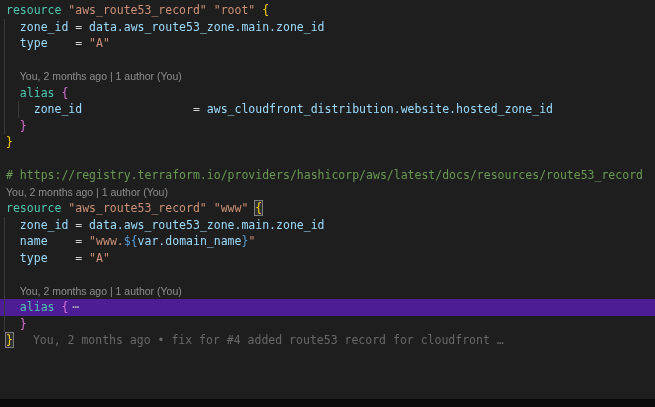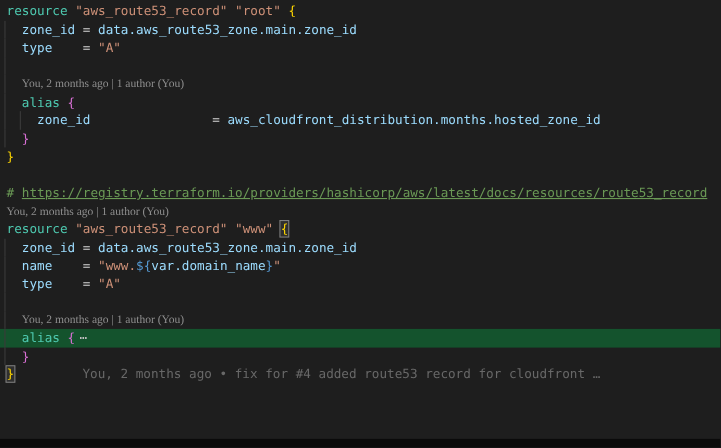--- a/index.html
+++ b/index.html
@@ -5,53 +5,53 @@
   html,body{margin:0;padding:0;background:#1e1e1e;}
   body{width:655px;height:407px;overflow:hidden;}
   .editor{
     position:relative;width:655px;height:407px;box-sizing:border-box;
     padding-top:2px;background:#1e1e1e;cursor:text;
     font-family:"DejaVu Sans Mono","Liberation Mono",monospace;
     font-size:11.5px;
   }
   .row{position:relative;height:16.5px;line-height:16.5px;white-space:pre;padding-left:6px;}
   .row.lens{font-family:"Liberation Sans",sans-serif;font-size:10.5px;color:#8f8f8f;}
-  .lens-text{cursor:pointer;display:inline-block;font-family:Liberation Serif, serif;}
-  .row.hl{background:#14532d;}
+  .lens-text{cursor:pointer;display:inline-block;}
+  .row.hl{background:#4c1d95;}
   .guide{position:absolute;top:0;bottom:0;width:1px;background:#3a3a3a;}
   .g0{left:4px}
   .g1{left:18px}
   .tk-plain{color:#d4d4d4}
   .tk-kw{color:#4ec9b0}
   .tk-str{color:#ce9178}
   .tk-prop{color:#9cdcfe}
   .tk-op{color:#d4d4d4}
   .tk-b1{color:#ffd700}
   .tk-b2{color:#da70d6}
   .tk-bool{color:#c586c0}
   .tk-interp{color:#569cd6}
   .tk-comment{color:#6a9955}
-  .tk-link{color:#6a9955;text-decoration:underline;cursor:pointer}
+  .tk-link{color:#6a9955;cursor:pointer}
   .bmatch{outline:1px solid #7f7f7f;background:rgba(130,130,130,.18);}
   .fold{color:#c0c0c0;margin-left:4px;cursor:pointer;}
-  .blame{color:#686868;margin-left:62px;}
+  .blame{color:#686868;margin-left:20px;}
   .bottom-strip{position:absolute;left:0;right:0;bottom:0;height:8px;background:#0a0a0a;}
 </style>
 </head>
 <body>
 
 <div class="editor">
   <div class="bottom-strip"></div>
 <div class="row"><span class="tk-kw">resource </span><span class="tk-str">"aws_route53_record"</span><span class="tk-plain"> </span><span class="tk-str">"root"</span><span class="tk-plain"> </span><span class="tk-b1">{</span></div>
     <div class="row"><div class="guide g0"></div><span class="tk-plain">  </span><span class="tk-prop">zone_id</span><span class="tk-op"> = </span><span class="tk-prop">data.aws_route53_zone.main.zone_id</span></div>
     <div class="row"><div class="guide g0"></div><span class="tk-plain">  </span><span class="tk-prop">type</span><span class="tk-op">    = </span><span class="tk-str">"A"</span></div>
     <div class="row"><div class="guide g0"></div></div>
     <div class="row lens"><div class="guide g0"></div><span class="lens-text" style="padding-left: 13.84px;">You, 2 months ago | 1 author (You)</span></div>
     <div class="row"><div class="guide g0"></div><span class="tk-plain">  </span><span class="tk-kw">alias </span><span class="tk-b2">{</span></div>
-    <div class="row"><div class="guide g0"></div><div class="guide g1"></div><span class="tk-plain">    </span><span class="tk-prop">zone_id</span><span class="tk-op">                = </span><span class="tk-prop">aws_cloudfront_distribution.months.hosted_zone_id</span></div>
+    <div class="row"><div class="guide g0"></div><div class="guide g1"></div><span class="tk-plain">    </span><span class="tk-prop">zone_id</span><span class="tk-op">                = </span><span class="tk-prop">aws_cloudfront_distribution.website.hosted_zone_id</span></div>
     <div class="row"><div class="guide g0"></div><span class="tk-plain">  </span><span class="tk-b2">}</span></div>
     <div class="row"><span class="tk-b1">}</span></div>
     <div class="row"></div>
     <div class="row"><span class="tk-comment"># </span><span class="tk-link">https://registry.terraform.io/providers/hashicorp/aws/latest/docs/resources/route53_record</span></div>
     <div class="row lens"><span class="lens-text" style="padding-left: 0px;">You, 2 months ago | 1 author (You)</span></div>
     <div class="row"><span class="tk-kw">resource </span><span class="tk-str">"aws_route53_record"</span><span class="tk-plain"> </span><span class="tk-str">"www"</span><span class="tk-plain"> </span><span class="tk-b1 bmatch">{</span></div>
     <div class="row"><div class="guide g0"></div><span class="tk-plain">  </span><span class="tk-prop">zone_id</span><span class="tk-op"> = </span><span class="tk-prop">data.aws_route53_zone.main.zone_id</span></div>
     <div class="row"><div class="guide g0"></div><span class="tk-plain">  </span><span class="tk-prop">name</span><span class="tk-op">    = </span><span class="tk-str">"www.</span><span class="tk-interp">${</span><span class="tk-prop">var.domain_name</span><span class="tk-interp">}</span><span class="tk-str">"</span></div>
     <div class="row"><div class="guide g0"></div><span class="tk-plain">  </span><span class="tk-prop">type</span><span class="tk-op">    = </span><span class="tk-str">"A"</span></div>
     <div class="row"><div class="guide g0"></div></div>

